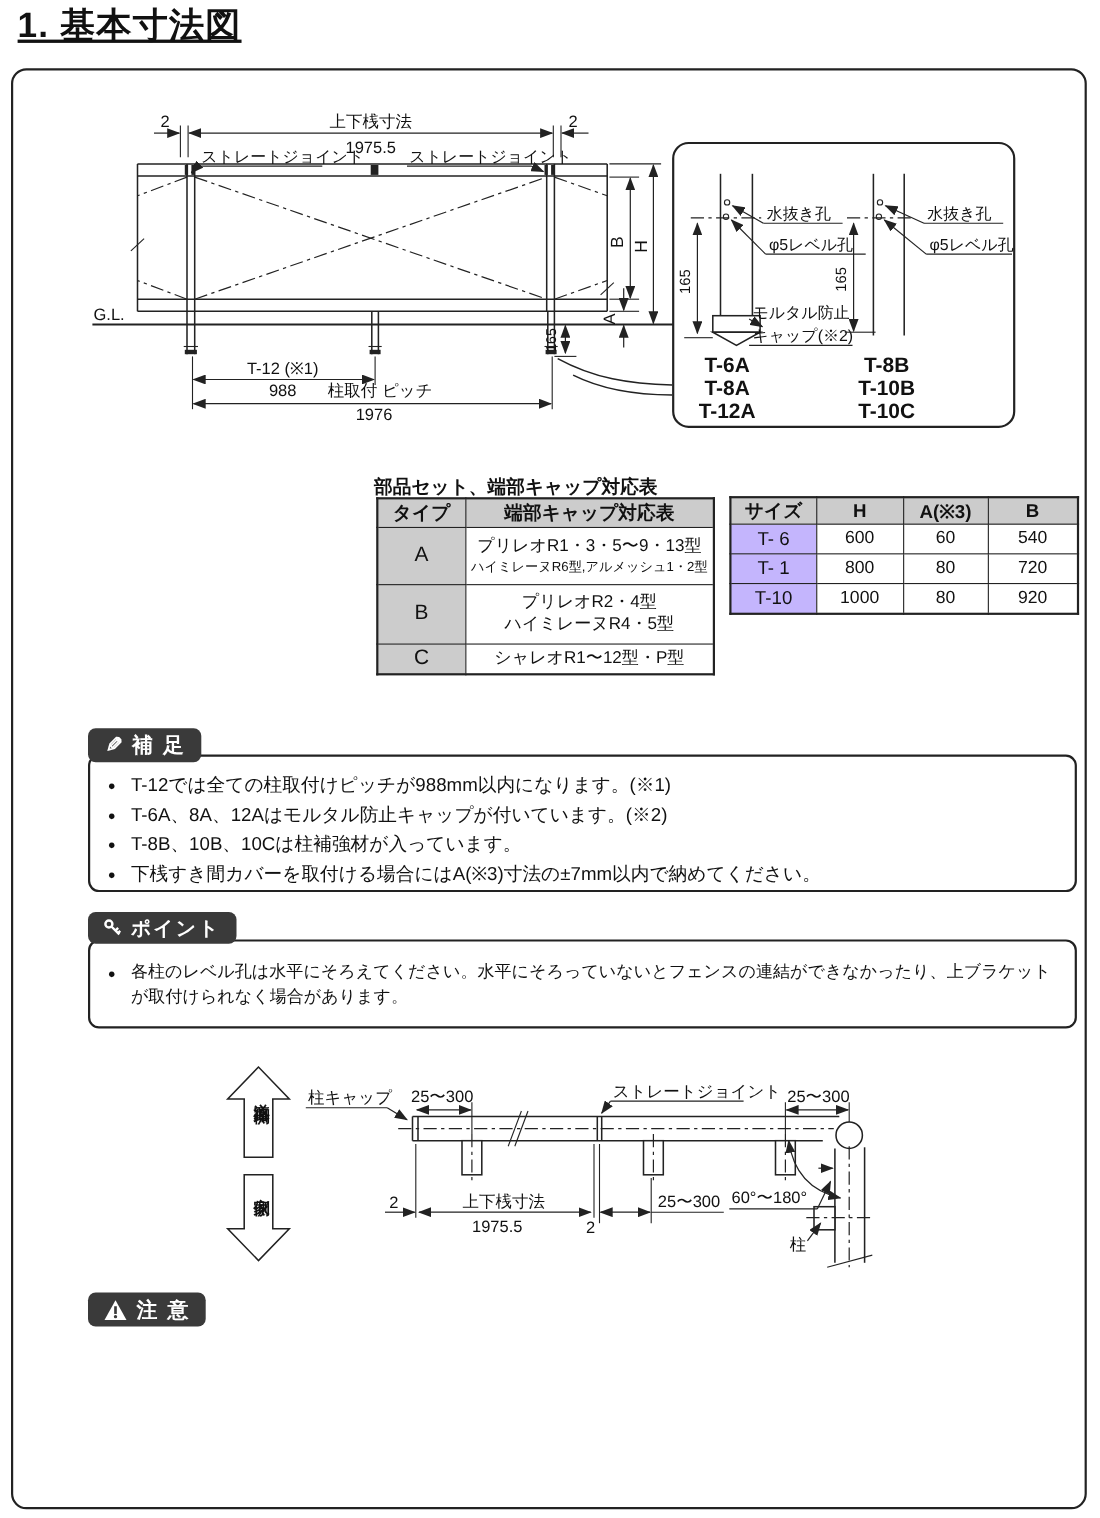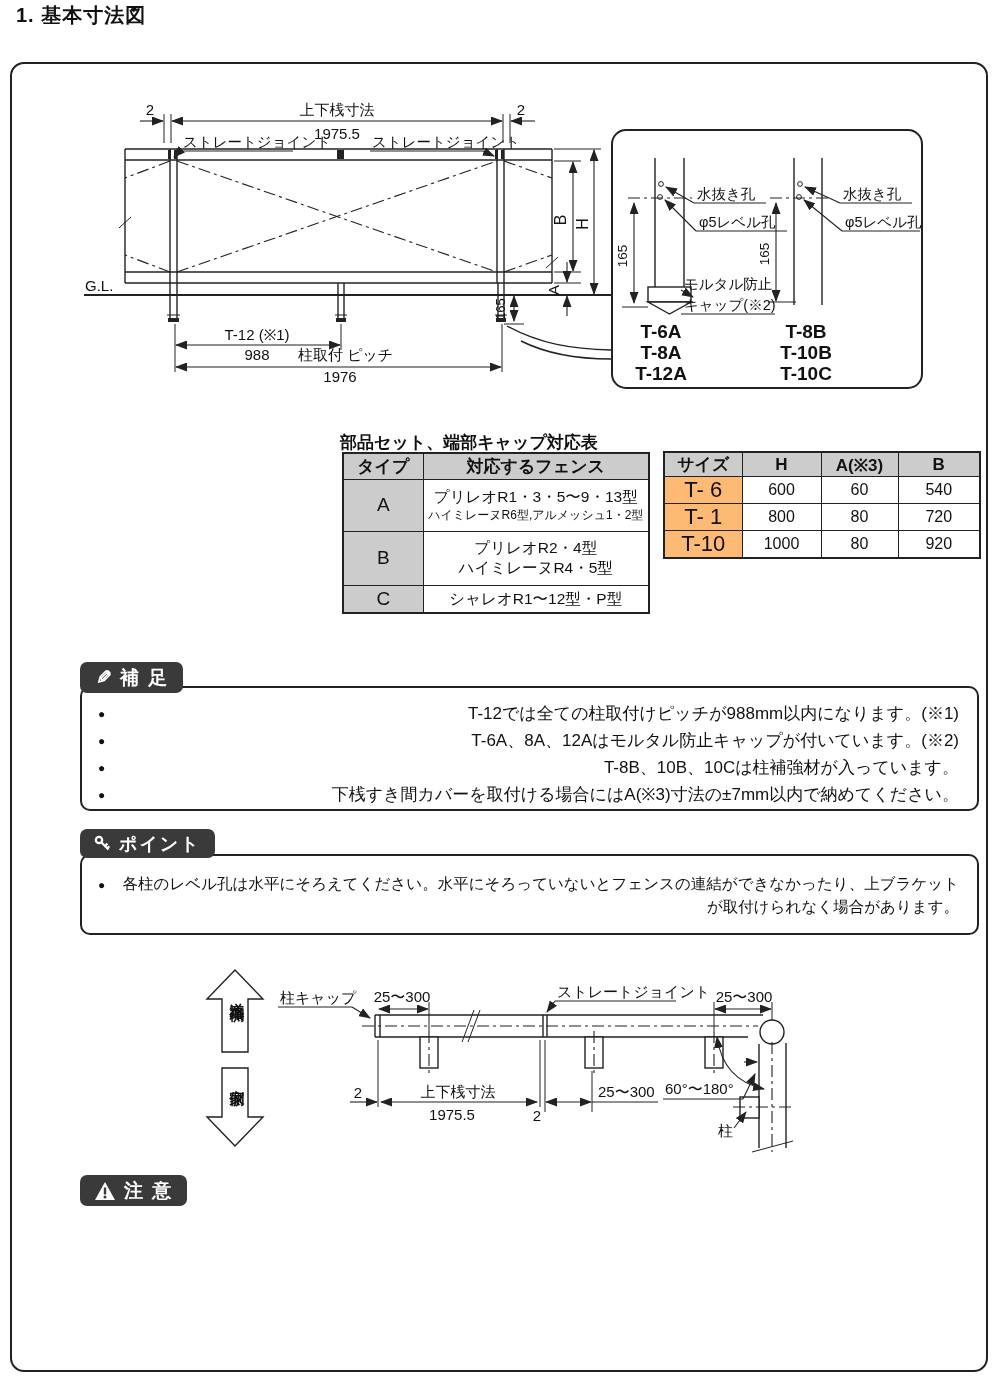--- a/index.html
+++ b/index.html
@@ -1,48 +1,48 @@
 <!DOCTYPE html>
 <html><head>
 <meta charset="utf-8">
 <style>
   html,body{margin:0;padding:0;background:#fff;}
   .page{position:relative;width:1000px;height:1380px;background:#fff;overflow:hidden;
         font-family:"Liberation Sans",sans-serif;color:#111;}
-  .title{position:absolute;left:16px;top:2px;font-size:20px;font-weight:bold;letter-spacing:1px;}
+  .title{position:absolute;left:16px;top:2px;font-size:32px;font-weight:bold;letter-spacing:1px;text-decoration:underline;}
   .main-box{position:absolute;left:10px;top:62px;width:974px;height:1306px;
             border:2px solid #222;border-radius:14px;}
   svg{position:absolute;overflow:visible;}
   svg text{font-family:"Liberation Sans",sans-serif;fill:#111;}
   .ln{stroke:#222;stroke-width:1.4;fill:none;}
   .thin{stroke:#222;stroke-width:1;fill:none;}
   .dim{stroke:#222;stroke-width:1.1;fill:none;}
   .dash{stroke:#222;stroke-width:1.1;fill:none;stroke-dasharray:12 4 3 4;}
   .box2{stroke:#222;stroke-width:2;fill:none;}
   .wh{fill:#fff;stroke:#222;stroke-width:1.4;}
   
   .sec-tab{position:absolute;background:#3a3a3a;color:#fff;border-radius:7px;
            display:flex;align-items:center;gap:8px;padding:0 14px;font-weight:bold;
            font-size:19px;z-index:3;letter-spacing:2px;}
   .sec-box{position:absolute;border:2px solid #222;border-radius:10px;background:#fff;z-index:1;}
   .bullets{padding:13px 18px 0 16px;}
-  .bullet{position:relative;padding-left:21px;font-size:17px;line-height:26px;margin-bottom:1px;text-align:right;}
+  .bullet{position:relative;padding-left:21px;font-size:17px;line-height:26px;margin-bottom:1px;}
   .bullet::before{content:"●";position:absolute;left:0;top:0;font-size:12px;line-height:26px;}
   .pt .bullet{font-size:15.5px;line-height:23px;}
   .ca .bullet{line-height:25px;margin-bottom:2px;}
   
   .tbl-title{position:absolute;font-size:17px;font-weight:bold;}
   table.dt{border-collapse:collapse;position:absolute;background:#fff;table-layout:fixed;border-radius:13px;}
   table.dt td{border:1.6px solid #222;text-align:center;vertical-align:middle;padding:0 2px;}
   .hd{background:#ccc;font-weight:bold;font-size:17px;}
   .typecell{background:#ccc;font-size:19px;}
   .fl1{font-size:15.5px;line-height:20px;}
   .fl2{font-size:12px;line-height:17px;}
   .szcell{font-size:16px;}
-  .szname{background:#fdba74;font-size:22px;}
+  .szname{background:#c4b5fd;font-size:17px;}
   .v-text{position:absolute;writing-mode:vertical-rl;text-orientation:upright;
           font-size:15px;font-weight:bold;letter-spacing:2px;z-index:2;}
   .tab-icon{display:inline-flex;align-items:center;}
 </style>
 </head>
 <body>
 
 <div class="page">
 
   <div class="title">1. 基本寸法図</div>
@@ -205,21 +205,21 @@
   <div class="tbl-title" style="left:340px;top:431px">部品セット、端部キャップ対応表</div>
 
   <table class="dt" style="left:342px;top:452px;width:306px;border:2px solid #222">
     <colgroup>
         <col style="width:80px">
         <col style="width:226px">
       </colgroup>
     <tbody>
         <tr style="height:26px">
       <td class="hd">タイプ</td>
-      <td class="hd">対応するフェンス</td>
+      <td class="hd">端部キャップ対応表</td>
     </tr>
     <tr style="height:52px">
       <td class="typecell">A</td>
       <td>
         <div class="fl1">プリレオR1・3・5〜9・13型</div>
         <div class="fl2">ハイミレーヌR6型,アルメッシュ1・2型</div>
       </td>
     </tr>
     <tr style="height:54px">
       <td class="typecell">B</td>

